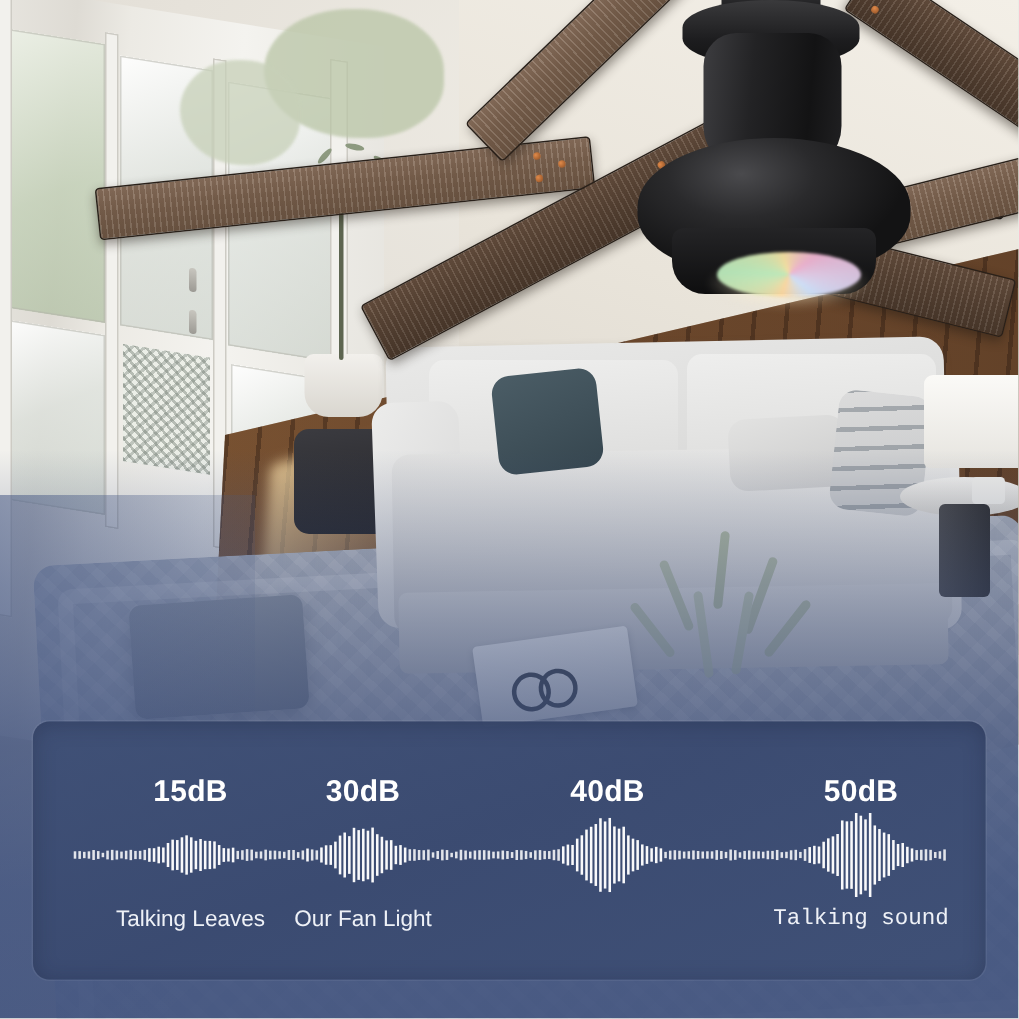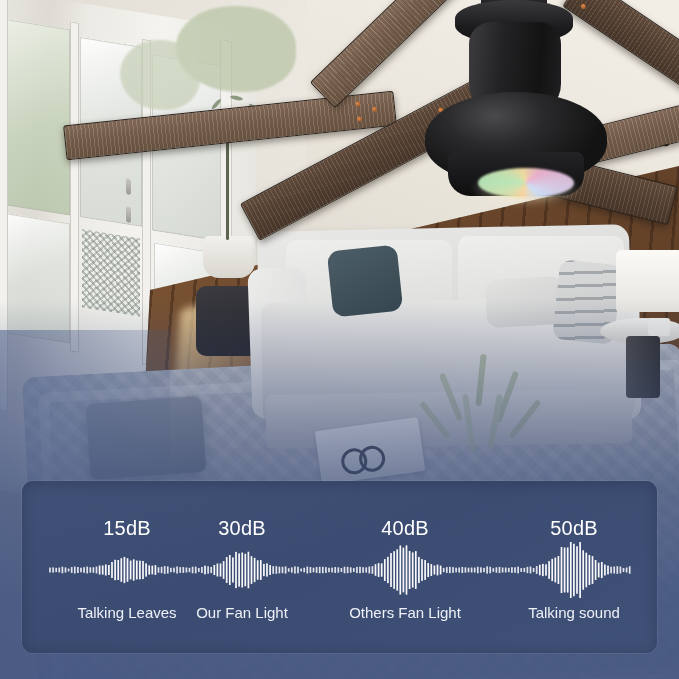--- a/index.html
+++ b/index.html
@@ -150,21 +150,21 @@
     color:#41629f;white-space:nowrap;}
   .subtitle{position:absolute;left:20px;top:54px;font-size:23px;font-weight:400;letter-spacing:-.2px;
     color:#2c2c2e;white-space:nowrap;}
 
   
   .panel{position:absolute;left:22px;top:481px;width:635px;height:172px;border-radius:11px;
     background:linear-gradient(160deg,rgba(62,79,117,.93) 0%,rgba(58,74,112,.95) 45%,rgba(63,80,118,.95) 100%);
     box-shadow:0 2px 14px rgba(22,30,52,.3) inset, 0 0 0 1px rgba(255,255,255,.06);}
 
   .db-label{position:absolute;top:517px;transform:translateX(-50%);
-    color:#fff;font-size:20px;font-weight:400;white-space:nowrap;letter-spacing:.2px;}
+    color:#fff;font-size:20px;font-weight:700;white-space:nowrap;letter-spacing:.2px;}
   .cap-label{position:absolute;top:604px;transform:translateX(-50%);
     color:#eef1f7;font-size:15px;font-weight:400;white-space:nowrap;}
 
   .wave{position:absolute;left:48px;top:541px;width:584px;height:58px;}
   .wave svg{display:block;}
 </style>
 </head>
 <body>
 
 <div id="stage">
@@ -493,16 +493,15 @@
       </svg>
   </div>
 
   <div class="db-label" style="left:127px;">15dB</div>
   <div class="db-label" style="left:242px;">30dB</div>
   <div class="db-label" style="left:405px;">40dB</div>
   <div class="db-label" style="left:574px;">50dB</div>
 
   <div class="cap-label" style="left:127px;">Talking Leaves</div>
   <div class="cap-label" style="left:242px;">Our Fan Light</div>
-  <div class="cap-label" style="left:405px;">Others Fan Light</div>
-  <div class="cap-label" style="left:574px;">Talking sound</div>
+  <div class="cap-label" style="left:574px;font-family:Liberation Mono, monospace;">Talking sound</div>
 
 </div>
 
 </body></html>

